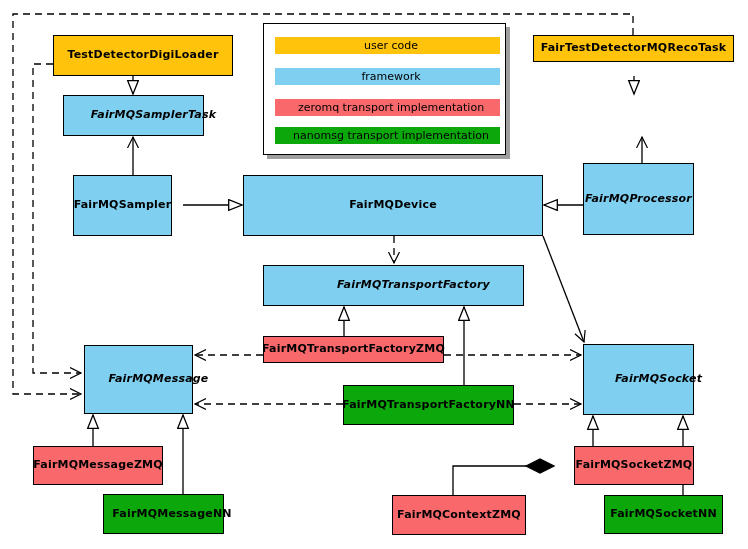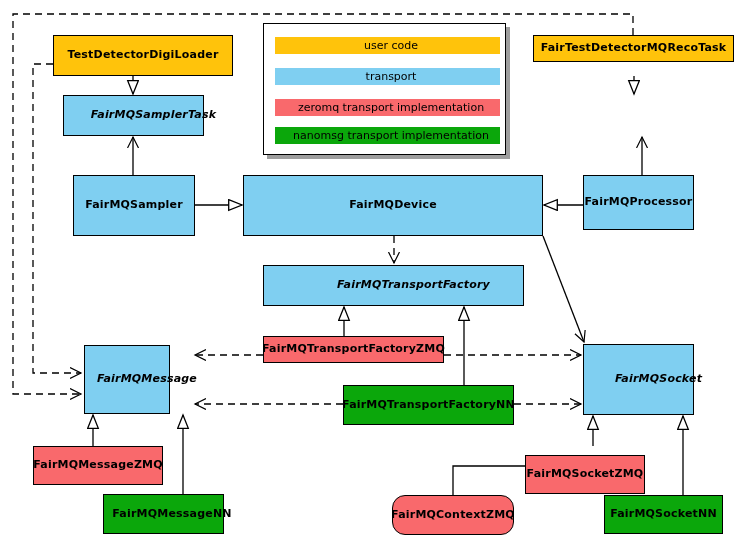--- a/index.html
+++ b/index.html
@@ -73,41 +73,41 @@
         <polyline points="53,64 33,64 33,373 81,373" marker-end="url(#vee)"></polyline>
       </g>
 
       <polyline points="453,495 453,466 528,466"></polyline>
       <polygon points="526,466 540,459 554,466 540,473" fill="#000000"></polygon>
     </g>
   </svg>
 
   <div id="legend">
     <div class="legend-bar lb-0">user code</div>
-    <div class="legend-bar lb-1">transport</div>
+    <div class="legend-bar lb-1">framework</div>
     <div class="legend-bar lb-2">zeromq transport implementation</div>
     <div class="legend-bar lb-3">nanomsg transport implementation</div>
   </div>
 
   <div class="node c-yellow" style="left:53px;top:35px;width:180px;height:41px;">TestDetectorDigiLoader</div>
   <div class="node c-yellow" style="left:533px;top:35px;width:201px;height:27px;">FairTestDetectorMQRecoTask</div>
 
   <div class="node c-blue abstract" style="left:63px;top:95px;width:141px;height:41px;">FairMQSamplerTask</div>
 
-  <div class="node c-blue" style="left:73px;top:175px;width:122px;height:61px;">FairMQSampler</div>
+  <div class="node c-blue" style="left:73px;top:175px;width:99px;height:61px;">FairMQSampler</div>
   <div class="node c-blue" style="left:243px;top:175px;width:300px;height:61px;">FairMQDevice</div>
-  <div class="node c-blue" style="left:583px;top:175px;width:111px;height:55px;">FairMQProcessor</div>
+  <div class="node c-blue" style="left:583px;top:163px;width:111px;height:72px;font-style:italic;">FairMQProcessor</div>
 
   <div class="node c-blue abstract" style="left:263px;top:265px;width:261px;height:41px;">FairMQTransportFactory</div>
   <div class="node c-red" style="left:263px;top:336px;width:181px;height:27px;">FairMQTransportFactoryZMQ</div>
   <div class="node c-green" style="left:343px;top:385px;width:171px;height:40px;">FairMQTransportFactoryNN</div>
 
-  <div class="node c-blue abstract" style="left:84px;top:345px;width:86px;height:69px;">FairMQMessage</div>
+  <div class="node c-blue abstract" style="left:84px;top:345px;width:109px;height:69px;">FairMQMessage</div>
   <div class="node c-red" style="left:33px;top:446px;width:130px;height:39px;">FairMQMessageZMQ</div>
 
   <div class="node c-blue abstract" style="left:583px;top:344px;width:111px;height:71px;">FairMQSocket</div>
   <div class="node c-green" style="left:103px;top:494px;width:121px;height:40px;padding-left:17px;">FairMQMessageNN</div>
 
-  <div class="node c-red" style="left:525px;top:446px;width:120px;height:39px;margin-top:9px;">FairMQSocketZMQ</div>
-  <div class="node c-red" style="left:392px;top:495px;width:122px;height:40px;border-radius:13px;">FairMQContextZMQ</div>
+  <div class="node c-red" style="left:574px;top:446px;width:120px;height:39px;">FairMQSocketZMQ</div>
+  <div class="node c-red" style="left:392px;top:495px;width:134px;height:40px;">FairMQContextZMQ</div>
   <div class="node c-green" style="left:604px;top:495px;width:119px;height:39px;">FairMQSocketNN</div>
 
 </div>
 
 </body></html>

